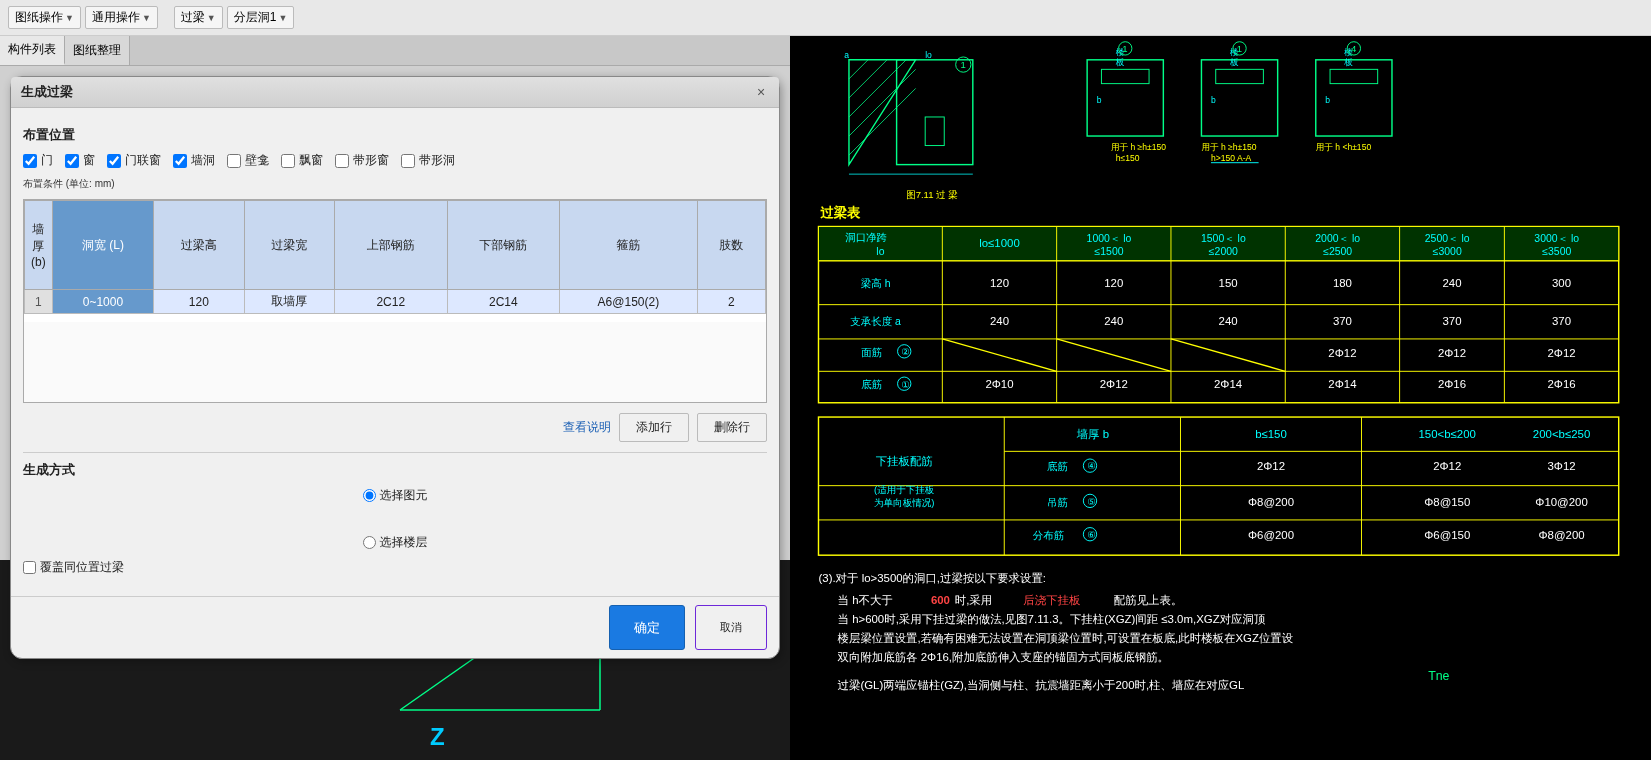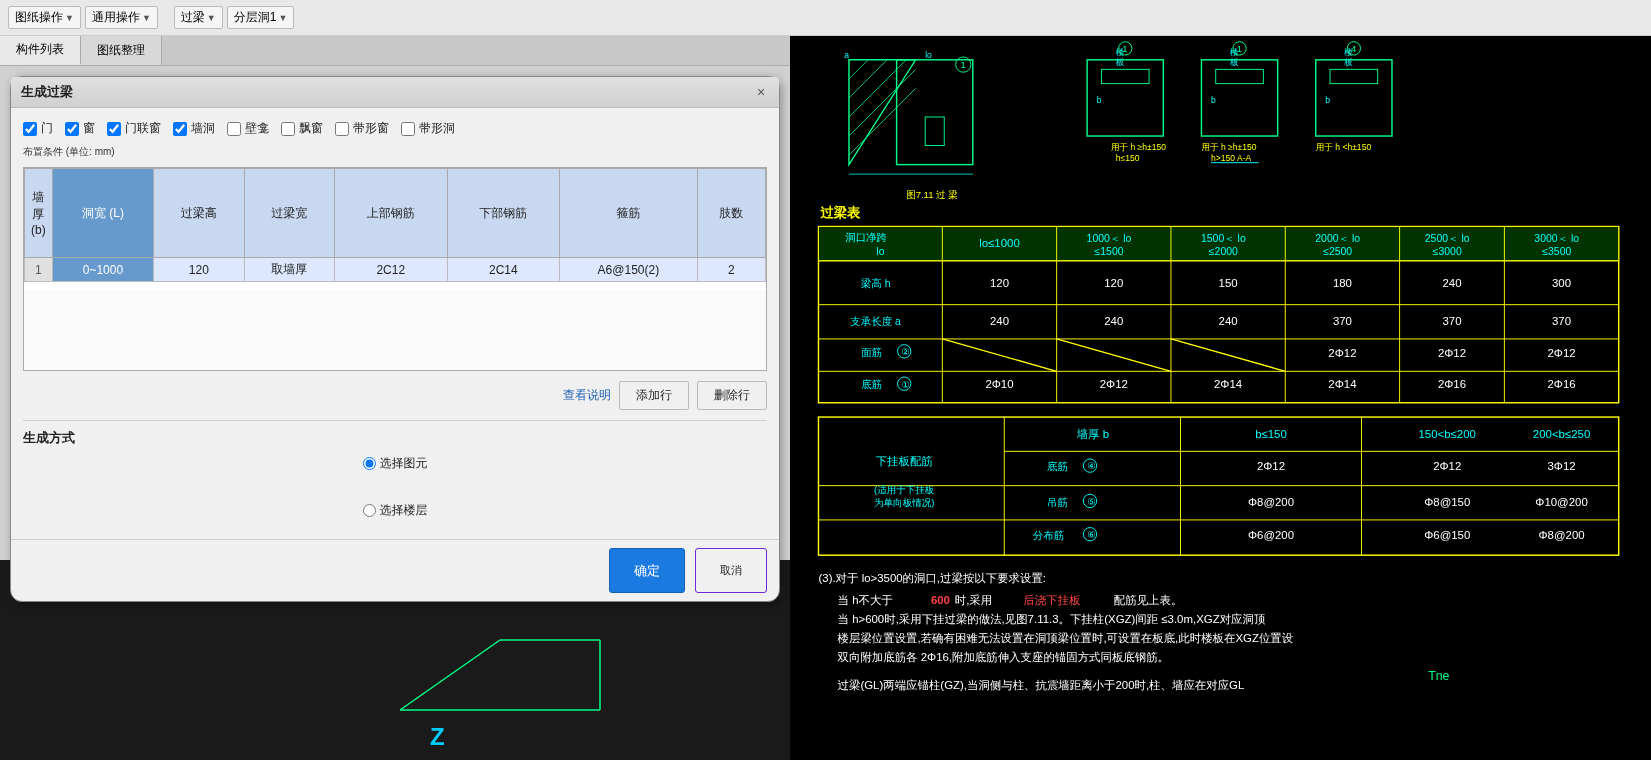--- a/index.html
+++ b/index.html
@@ -61,21 +61,21 @@
     }
 
     
     .tab-bar {
       display: flex;
       background: #c8c8c8;
       border-bottom: 1px solid #aaa;
       height: 30px;
     }
     .tab-item {
-      padding: 5px 16px;
+      padding: 5px 8px;
       font-size: 12px;
       cursor: pointer;
       border-right: 1px solid #aaa;
       display: flex;
       align-items: center;
       background: #d8d8d8;
     }
     .tab-item.active {
       background: #e8e8e8;
       border-bottom: 2px solid #e8e8e8;
@@ -351,20 +351,21 @@
 
     <div class="dialog">
 
       <div class="dialog-title-bar">
         <span class="dialog-title">生成过梁</span>
         <span class="dialog-close">×</span>
       </div>
 
       <div class="dialog-body">
 
+        <div class="section-header">布置位置</div>
         <div class="placement-row">
           <div class="checkbox-item">
             <input type="checkbox" checked="" style="">
             <span>门</span>
           </div>
           <div class="checkbox-item">
             <input type="checkbox" checked="" style="">
             <span>窗</span>
           </div>
           <div class="checkbox-item">
@@ -437,20 +438,24 @@
         <div class="gen-method">
           <div class="radio-item">
             <input type="radio" name="gen-method" checked="" style="">
             <span>选择图元</span>
           </div>
           <div class="radio-item">
             <input type="radio" name="gen-method" style="">
             <span>选择楼层</span>
           </div>
         </div>
+        <div class="checkbox-cover">
+          <input type="checkbox" style="">
+          <span>覆盖同位置过梁</span>
+        </div>
       </div>
 
       <div class="dialog-footer">
         <button class="btn-confirm">确定</button>
         <button class="btn-cancel">取消</button>
       </div>
     </div>
 
     <div class="drawing-bg">
       <svg width="790" height="200">

